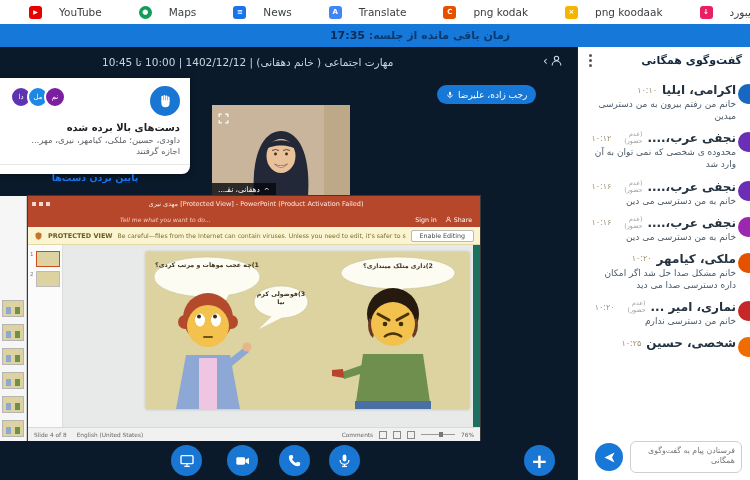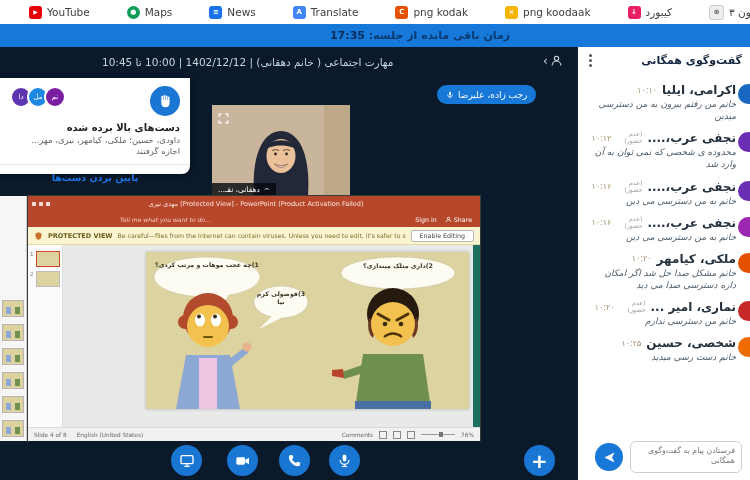--- a/index.html
+++ b/index.html
@@ -1,21 +1,21 @@
 <!DOCTYPE html>
 <html><head>
 <meta charset="utf-8">
 <style>
   html,body{margin:0;padding:0;background:#222;}
   .screen{position:relative;width:750px;height:480px;overflow:hidden;background:#0a1a2b;
     font-family:"DejaVu Sans",sans-serif;}
   
   .bookmarks{position:absolute;left:0;top:0;width:750px;height:24px;background:#fff;
     display:flex;align-items:center;gap:22px;padding-left:14px;box-sizing:border-box;}
-  .bm{display:flex;align-items:center;gap:5px;cursor:pointer;white-space:nowrap;padding-left:15px;}
+  .bm{display:flex;align-items:center;gap:17px;cursor:pointer;white-space:nowrap;padding-left:15px;}
   .bm-ico{width:13px;height:13px;border-radius:3px;display:flex;align-items:center;justify-content:center;
     color:#fff;font-size:7px;font-weight:bold;line-height:1;}
   .bm-label{font-size:10.5px;color:#3c4043;}
   
   .session-bar{position:absolute;left:0;top:24px;width:750px;height:23px;background:#1679d9;
     display:flex;align-items:center;justify-content:center;padding-left:90px;box-sizing:border-box;}
   .session-text{font-size:11px;font-weight:bold;color:#0a3a70;direction:rtl;}
   .session-text b{color:#082c57;}
   
   .main{position:absolute;left:0;top:47px;width:577px;height:433px;background:#0a1a2b;}
@@ -107,21 +107,21 @@
   .dots{margin-right:auto;display:flex;flex-direction:column;gap:2px;cursor:pointer;padding:3px;}
   .dots i{width:3px;height:3px;border-radius:50%;background:#555;display:block;}
   .chat-msgs{position:absolute;left:0;right:0;top:30px;bottom:46px;direction:rtl;padding:6px 14px 0 6px;overflow:hidden;}
   .msg{position:relative;margin-bottom:9px;}
   .avatar{position:absolute;right:-22px;top:1px;width:20px;height:20px;border-radius:50%;}
   .m-head{display:flex;align-items:center;gap:5px;}
   .m-name{font-size:12px;font-weight:bold;color:#25323f;white-space:nowrap;}
   .m-tag{font-size:6.3px;color:#9e9e9e;width:26px;line-height:1.1;}
   .m-tag:empty{display:none;}
   .m-time{font-size:8px;color:#a5906f;}
-  .m-text{font-size:9px;color:#4a5a68;line-height:1.35;margin-top:1px;padding-left:4px;font-style:italic;}
+  .m-text{font-size:9px;color:#4a5a68;line-height:1.35;margin-top:1px;padding-left:4px;}
   .chat-input-row{position:absolute;left:0;right:0;bottom:0;height:46px;background:#fff;display:flex;
     direction:rtl;align-items:center;padding:0 8px;gap:7px;box-sizing:border-box;}
   .chat-input{width:112px;height:32px;border:1px solid #cfcfcf;border-radius:6px;font-family:"DejaVu Sans",sans-serif;
     font-size:7.8px;color:#555;direction:rtl;resize:none;outline:none;padding:4px 6px;box-sizing:border-box;line-height:1.3;}
   .send-btn{width:28px;height:28px;border-radius:50%;background:#1878d8;display:flex;align-items:center;
     justify-content:center;cursor:pointer;flex:none;}
 </style>
 </head>
 <body>
 
@@ -462,21 +462,20 @@
     </div>
     <div class="m-text">خانم من دسترسی ندارم</div>
   </div>
         <div class="msg">
     <span class="avatar" style="background: rgb(239, 108, 0);"></span>
     <div class="m-head">
       <span class="m-name">شخصی، حسین</span>
 
       <span class="m-time">۱۰:۲۵</span>
     </div>
-    <div class="m-text">خانم دست رسی میدید</div>
   </div>
       </div>
     <div class="chat-input-row">
       <textarea class="chat-input" placeholder="فرستادن پیام به گفت‌وگوی همگانی" style=""></textarea>
       <span class="send-btn">
         <svg width="13" height="13" viewBox="0 0 18 18" fill="#fff">
           <path d="M16 2 L2 9 L16 16 L12.5 9 Z"></path>
         </svg>
       </span>
     </div>

